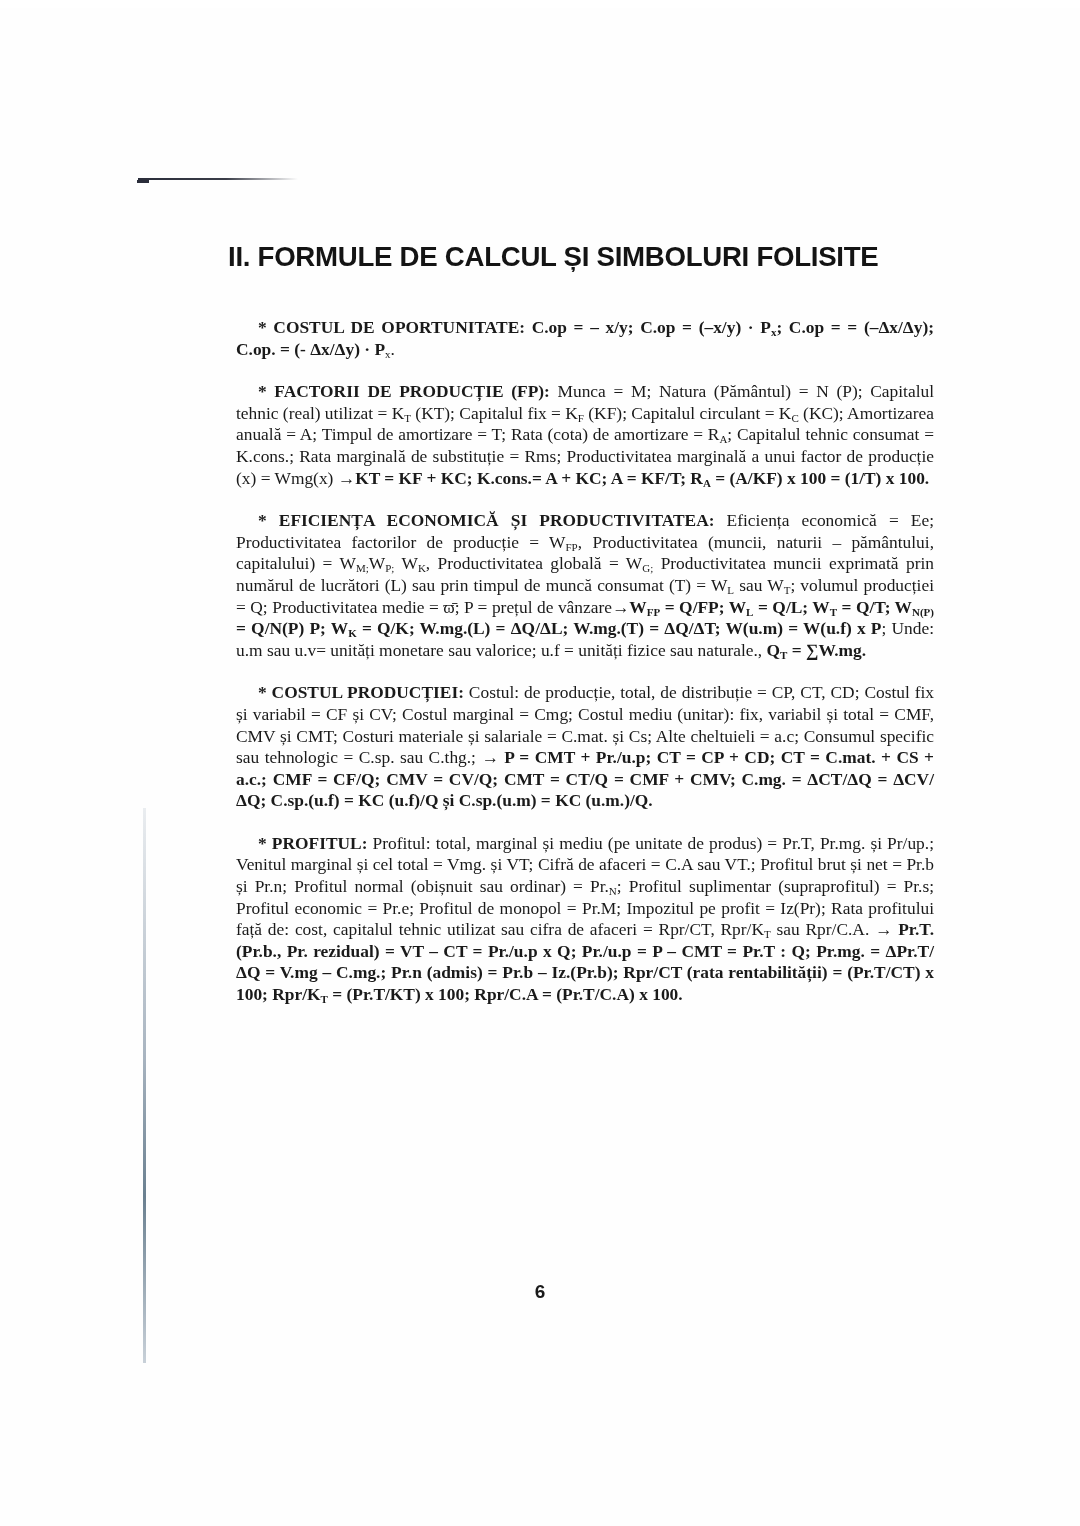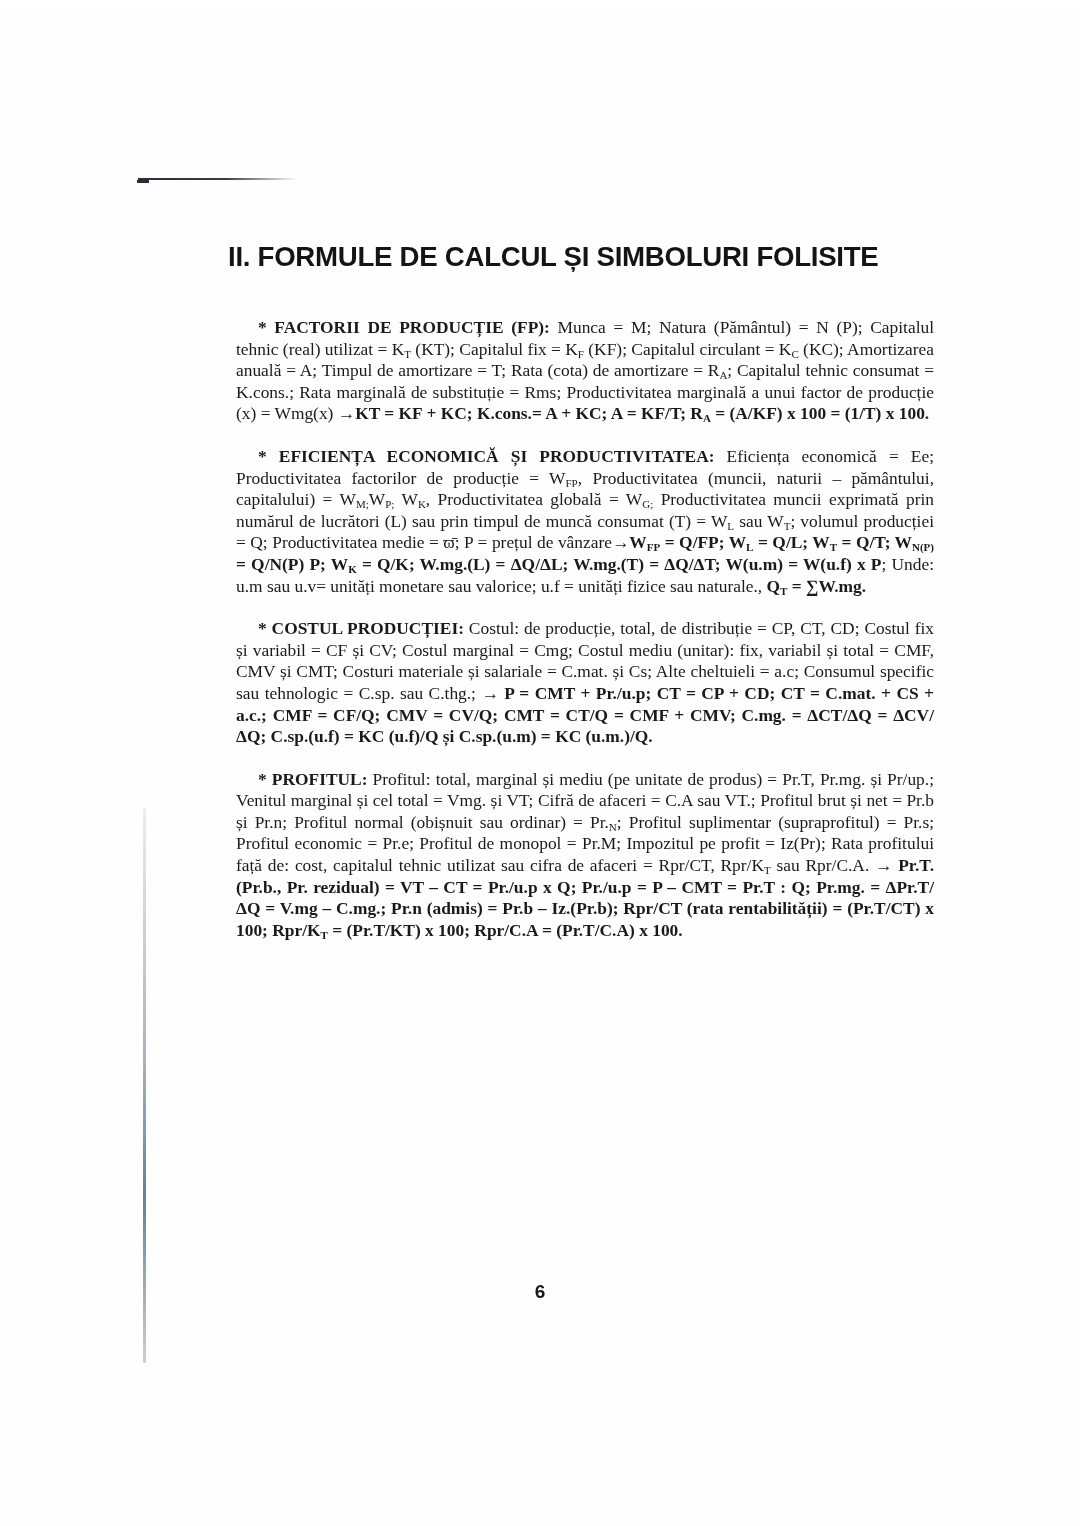--- a/index.html
+++ b/index.html
@@ -45,20 +45,23 @@
 
 <div class="page">
   <div class="scan-mark-top"></div>
   <div class="scan-mark-hook"></div>
   <div class="scan-edge-left"></div>
 
   <div class="content">
     <h1 class="chapter-title">II. FORMULE DE CALCUL ȘI SIMBOLURI FOLISITE</h1>
 
     <p class="section">
+      <span class="head">* COSTUL DE OPORTUNITATE:</span><span class="body"><b> C.op = – x/y; C.op = (–x/y) · P</b><sub style="font-weight: bold;">x</sub><b>; C.op = = (–Δx/Δy); C.op. = (- Δx/Δy) · P</b><sub>x</sub><span>.</span></span>
+    </p>
+    <p class="section">
       <span class="head">* FACTORII DE PRODUCȚIE (FP):</span><span class="body"><span> Munca = M; Natura (Pământul) = N (P); Capitalul tehnic (real) utilizat = K</span><sub>T</sub><span> (KT); Capitalul fix = K</span><sub>F</sub><span> (KF); Capitalul circulant = K</span><sub>C</sub><span> (KC); Amortizarea anuală = A; Timpul de amortizare = T; Rata (cota) de amortizare = R</span><sub>A</sub><span>; Capitalul tehnic consumat = K.cons.; Rata marginală de substituție = Rms; Productivitatea marginală a unui factor de producție (x) = Wmg(x) →</span><b>KT = KF + KC; K.cons.= A + KC; A = KF/T; R</b><sub style="font-weight: bold;">A</sub><b> = (A/KF) x 100 = (1/T) x 100.</b></span>
     </p>
     <p class="section">
       <span class="head">* EFICIENȚA ECONOMICĂ ȘI PRODUCTIVITATEA:</span><span class="body"><span> Eficiența economică = Ee; Productivitatea factorilor de producție = W</span><sub>FP</sub><span>, Productivitatea (muncii, naturii – pământului, capitalului) = W</span><sub>M;</sub><span>W</span><sub>P;</sub><span> W</span><sub>K</sub><span>, Productivitatea globală = W</span><sub>G;</sub><span> Productivitatea muncii exprimată prin numărul de lucrători (L) sau prin timpul de muncă consumat (T) = W</span><sub>L</sub><span> sau W</span><sub>T</sub><span>; volumul producției = Q; Productivitatea medie = ϖ̄; P = prețul de vânzare→</span><b>W</b><sub style="font-weight: bold;">FP</sub><b> = Q/FP; W</b><sub style="font-weight: bold;">L</sub><b> = Q/L; W</b><sub style="font-weight: bold;">T</sub><b> = Q/T; W</b><sub style="font-weight: bold;">N(P)</sub><b> = Q/N(P) P; W</b><sub style="font-weight: bold;">K</sub><b> = Q/K; W.mg.(L) = ΔQ/ΔL; W.mg.(T) = ΔQ/ΔT; W(u.m) = W(u.f) x P</b><span>; Unde: u.m sau u.v= unități monetare sau valorice; u.f = unități fizice sau naturale., </span><b>Q</b><sub style="font-weight: bold;">T</sub><b> = ∑W.mg.</b></span>
     </p>
     <p class="section">
       <span class="head">* COSTUL PRODUCȚIEI:</span><span class="body"><span> Costul: de producție, total, de distribuție = CP, CT, CD; Costul fix și variabil = CF și CV; Costul marginal = Cmg; Costul mediu (unitar): fix, variabil și total = CMF, CMV și CMT; Costuri materiale și salariale = C.mat. și Cs; Alte cheltuieli = a.c; Consumul specific sau tehnologic = C.sp. sau C.thg.; → </span><b>P = CMT + Pr./u.p; CT = CP + CD; CT = C.mat. + CS + a.c.; CMF = CF/Q; CMV = CV/Q; CMT = CT/Q = CMF + CMV; C.mg. = ΔCT/ΔQ = ΔCV/ΔQ; C.sp.(u.f) = KC (u.f)/Q și C.sp.(u.m) = KC (u.m.)/Q.</b></span>
     </p>
     <p class="section">
       <span class="head">* PROFITUL:</span><span class="body"><span> Profitul: total, marginal și mediu (pe unitate de produs) = Pr.T, Pr.mg. și Pr/up.; Venitul marginal și cel total = Vmg. și VT; Cifră de afaceri = C.A sau VT.; Profitul brut și net = Pr.b și Pr.n; Profitul normal (obișnuit sau ordinar) = Pr.</span><sub>N</sub><span>; Profitul suplimentar (supraprofitul) = Pr.s; Profitul economic = Pr.e; Profitul de monopol = Pr.M; Impozitul pe profit = Iz(Pr); Rata profitului față de: cost, capitalul tehnic utilizat sau cifra de afaceri = Rpr/CT, Rpr/K</span><sub>T</sub><span> sau Rpr/C.A. → </span><b>Pr.T.(Pr.b., Pr. rezidual) = VT – CT = Pr./u.p x Q; Pr./u.p = P – CMT = Pr.T : Q; Pr.mg. = ΔPr.T/ΔQ = V.mg – C.mg.; Pr.n (admis) = Pr.b – Iz.(Pr.b); Rpr/CT (rata rentabilității) = (Pr.T/CT) x 100; Rpr/K</b><sub style="font-weight: bold;">T</sub><b> = (Pr.T/KT) x 100; Rpr/C.A = (Pr.T/C.A) x 100.</b></span>

